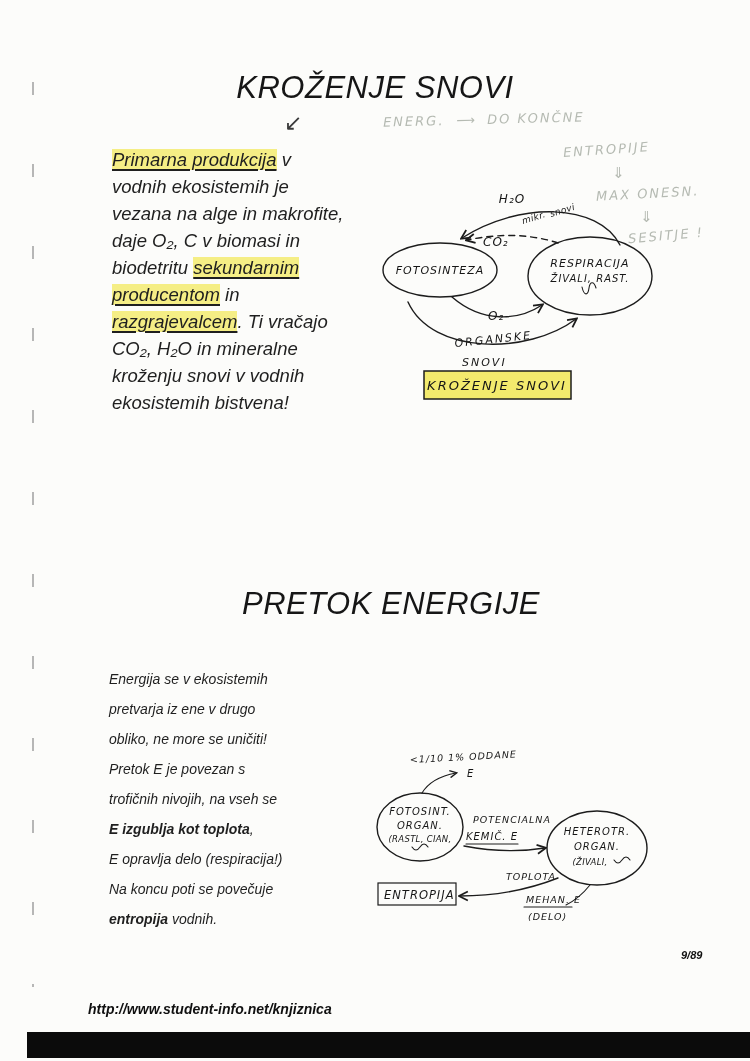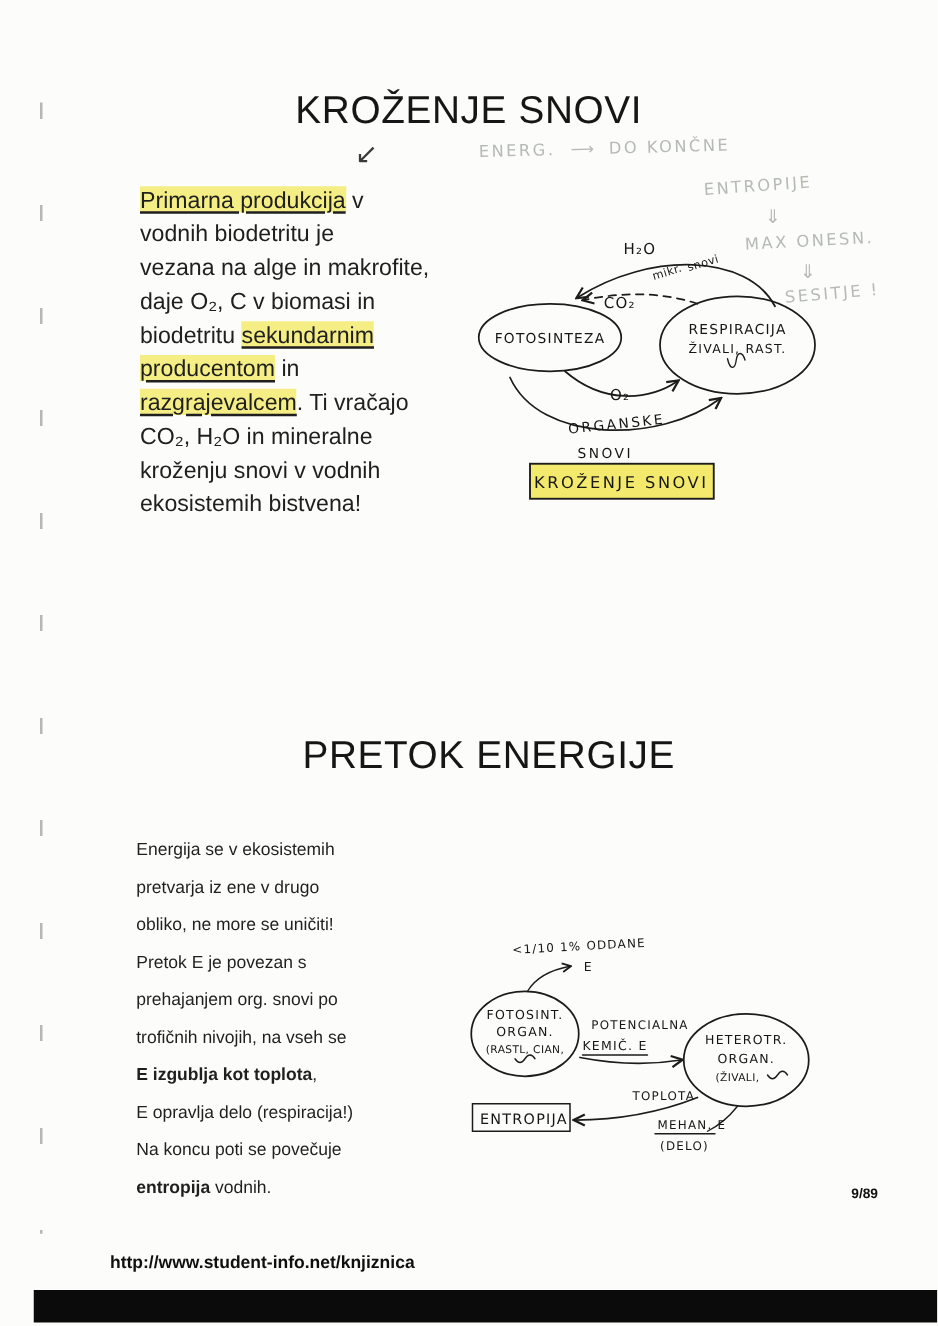--- a/index.html
+++ b/index.html
@@ -1,20 +1,20 @@
 <!DOCTYPE html>
 <html><head>
 <meta charset="utf-8">
 <style>
   * { margin:0; padding:0; box-sizing:border-box; }
   html,body { background:#ffffff; }
   .page {
     position:relative; width:750px; height:1061px; margin:0 auto;
     background:#fcfcfa; overflow:hidden;
-    font-family:"Liberation Sans","DejaVu Sans",sans-serif; color:#1d1d1d;
+    font-family:"Liberation Sans","DejaVu Sans",sans-serif; color:#1d1d1d;font-style:italic;
   }
   .dash-line {
     position:absolute; left:32px; top:82px; width:2px; height:905px;
     background:repeating-linear-gradient(to bottom,#a5a5a5 0 13px,transparent 13px 82px);
     opacity:.8;
   }
   .title {
     position:absolute; left:0; width:100%; text-align:center;
     font-size:31px; letter-spacing:.5px; color:#161616; font-weight:400;
   }
@@ -60,21 +60,21 @@
 <body>
 
 <div class="page">
   <div class="dash-line"></div>
 
   <h1 class="title t1">KROŽENJE SNOVI</h1>
   <div class="arrow-mark">↙</div>
 
   <div class="para p1">
     <div class="line"><span class="hl ul">Primarna produkcija</span><span> v</span></div>
-    <div class="line">vodnih biodetritu je</div>
+    <div class="line">vodnih ekosistemih je</div>
     <div class="line">vezana na alge in makrofite,</div>
     <div class="line">daje O₂, C v biomasi in</div>
     <div class="line"><span>biodetritu </span><span class="hl ul">sekundarnim</span></div>
     <div class="line"><span class="hl ul">producentom</span><span> in</span></div>
     <div class="line"><span class="hl ul">razgrajevalcem</span><span>. Ti vračajo</span></div>
     <div class="line">CO₂, H₂O in mineralne</div>
     <div class="line">kroženju snovi v vodnih</div>
     <div class="line">ekosistemih bistvena!</div>
   </div>
 
@@ -112,21 +112,20 @@
     <text class="hw mid ls2" x="127" y="207" style="font-size:13px">KROŽENJE SNOVI</text>
   </svg>
 
   <h1 class="title t2">PRETOK ENERGIJE</h1>
 
   <div class="para p2">
     <div class="line">Energija se v ekosistemih</div>
     <div class="line">pretvarja iz ene v drugo</div>
     <div class="line">obliko, ne more se uničiti!</div>
     <div class="line">Pretok E je povezan s</div>
-    <div class="line">prehajanjem org. snovi po</div>
     <div class="line">trofičnih nivojih, na vseh se</div>
     <div class="line"><span class="b">E izgublja kot toplota</span><span>,</span></div>
     <div class="line">E opravlja delo (respiracija!)</div>
     <div class="line">Na koncu poti se povečuje</div>
     <div class="line"><span class="b">entropija</span><span> vodnih.</span></div>
   </div>
 
   <svg class="diag diag2" width="320" height="205" viewBox="0 0 320 205">
     <defs>
       <marker id="ah2" viewBox="0 0 10 10" refX="8" refY="5" markerWidth="8" markerHeight="8" orient="auto-start-reverse">

